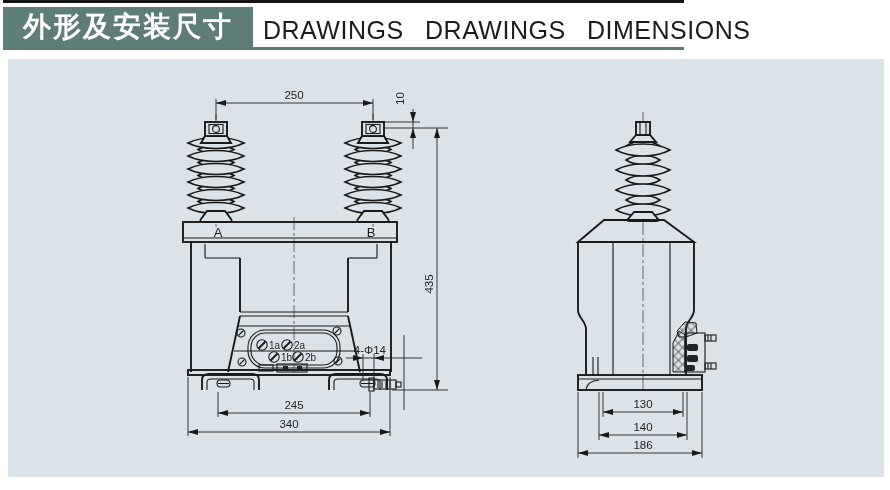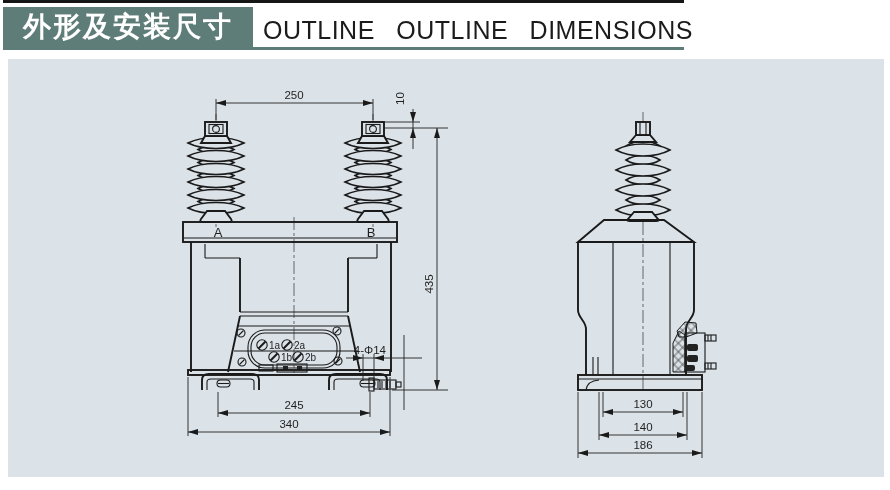--- a/index.html
+++ b/index.html
@@ -56,21 +56,21 @@
   .fillbg{fill:#dbe2e8;}
   .darkpart{fill:#222222;stroke:none;}
 </style>
 </head>
 <body>
 
 <div class="top-rule"></div>
 <div class="cn-box">
   <span>外形及安装尺寸</span>
 </div>
-<div class="en-title">OUTLINE OUTLINE DIMENSIONS</div>
+<div class="en-title">DRAWINGS DRAWINGS DIMENSIONS</div>
 <div class="header-underline"></div>
 
 <div class="panel">
 <svg width="876" height="418" viewBox="0 0 876 418">
   <defs>
     <path id="shedL" d="M-28,0 Q-17,-5.5 0,-5.5 Q17,-5.5 28,0 Q17,5.5 0,5.5 Q-17,5.5 -28,0 Z"></path>
     <path id="shedS" d="M-18,0 Q-11,-4 0,-4 Q11,-4 18,0 Q11,4 0,4 Q-11,4 -18,0 Z"></path>
     <path id="shedL2" d="M-27,0 Q-16,-6 0,-6 Q16,-6 27,0 Q16,6 0,6 Q-16,6 -27,0 Z"></path>
     <path id="shedS2" d="M-17,0 Q-10,-4.5 0,-4.5 Q10,-4.5 17,0 Q10,4.5 0,4.5 Q-10,4.5 -17,0 Z"></path>
     <pattern id="hatch" width="6" height="6" patternUnits="userSpaceOnUse" patternTransform="rotate(45)">

